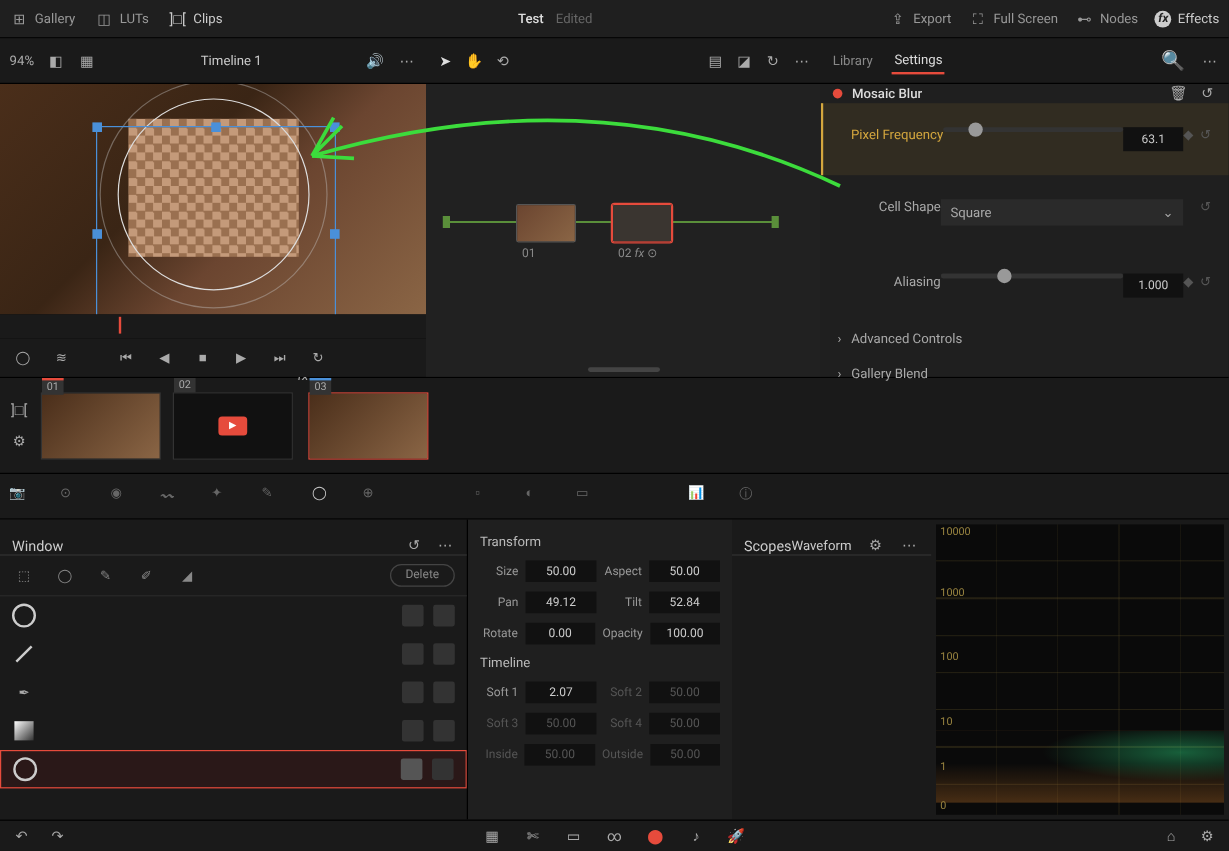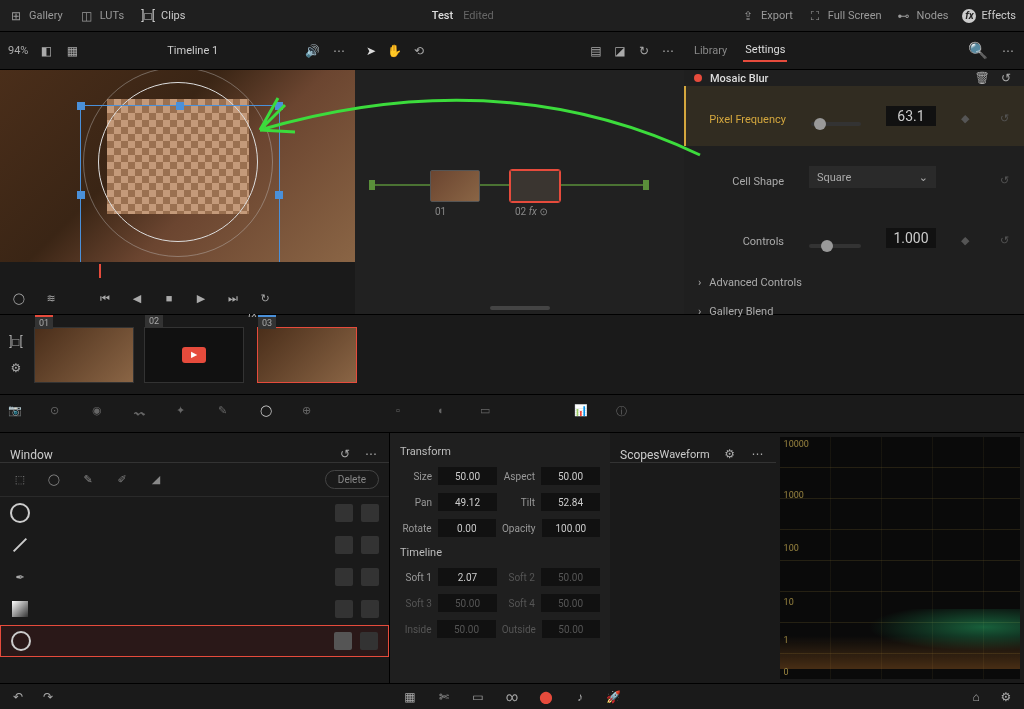--- a/index.html
+++ b/index.html
@@ -34,26 +34,26 @@
 .nodes{flex:1;background:#212121;position:relative}
 .node{position:absolute;width:50px;height:32px;border:1px solid #555;border-radius:2px;background:#333}
 .node.sel{border:1px solid #e64b3c;outline:1px solid #e64b3c}
 .node-thumb{width:100%;height:100%;background:linear-gradient(135deg,#6b4530,#8a6545)}
 .node-label{position:absolute;bottom:-16px;left:4px;color:#888;font-size:10px}
 .settings{width:340px;background:#1f1f1f;display:flex;flex-direction:column}
 .search-row{height:30px;display:flex;align-items:center;padding:0 10px;border-bottom:1px solid #333}
 .search-row input{flex:1;background:transparent;border:none;color:#aaa;outline:none}
 .effect-header{height:30px;display:flex;align-items:center;padding:0 10px;gap:8px}
 .red-dot{width:8px;height:8px;border-radius:50%;background:#e64b3c}
-.param-row{display:flex;align-items:flex-end;padding:20px 10px;gap:25px}
+.param-row{display:flex;align-items:flex-start;padding:20px 10px;gap:0}
 .param-label{width:90px;text-align:right;color:#aaa;font-size:11px}
 .param-label.hl{color:#d4a73e}
 .slider{flex:1;height:4px;background:#333;border-radius:2px;position:relative;cursor:pointer}
 .slider-thumb{position:absolute;width:12px;height:12px;background:#999;border-radius:50%;top:-4px;transform:translateX(-50%)}
-.val-box{width:50px;height:20px;background:#111;display:flex;align-items:center;justify-content:center;color:#ccc;font-size:14px}
+.val-box{width:50px;height:20px;background:#111;display:flex;align-items:center;justify-content:center;color:#ccc;font-size:10px}
 .select-box{flex:1;height:22px;background:#2a2a2a;display:flex;align-items:center;padding:0 8px;justify-content:space-between;cursor:pointer}
 .collapse{display:flex;align-items:center;gap:8px;padding:8px 14px;cursor:pointer;color:#aaa}
 .kf-btn{width:14px;height:14px;color:#555;cursor:pointer}
 .clipstrip{height:80px;display:flex;align-items:center;padding:0 8px;gap:10px;background:#1a1a1a;border-bottom:1px solid #000}
 .clip{width:100px;height:56px;border:1px solid #333;position:relative;cursor:pointer}
 .clip.sel{border:1px solid #e64b3c}
 .clip-num{position:absolute;top:-13px;left:0;font-size:9px;padding:1px 4px;background:#333}
 .clip-thumb{width:100%;height:100%;background:linear-gradient(135deg,#4a2e1a,#8a6545)}
 .clip-thumb.yt{background:#111;display:flex;align-items:center;justify-content:center}
 .yt-icon{width:24px;height:16px;background:#e64b3c;border-radius:3px;display:flex;align-items:center;justify-content:center}
@@ -225,21 +225,21 @@
     <div class="param-row">
       <span class="param-label">Cell Shape</span>
       <div class="select-box">
           <span>Square</span>
           <span>⌄</span>
         </div>
       <span class="kf-btn"></span>
       <span class="kf-btn">↺</span>
     </div>
     <div class="param-row">
-      <span class="param-label">Controls</span>
+      <span class="param-label">Aliasing</span>
       <div class="slider">
           <div class="slider-thumb" style="left:35%"></div>
         </div>
       <div class="val-box">1.000</div>
       <span class="kf-btn">◆</span>
       <span class="kf-btn">↺</span>
     </div>
     <div style="height:10px"></div>
     <div class="collapse">
         <span>›</span>

